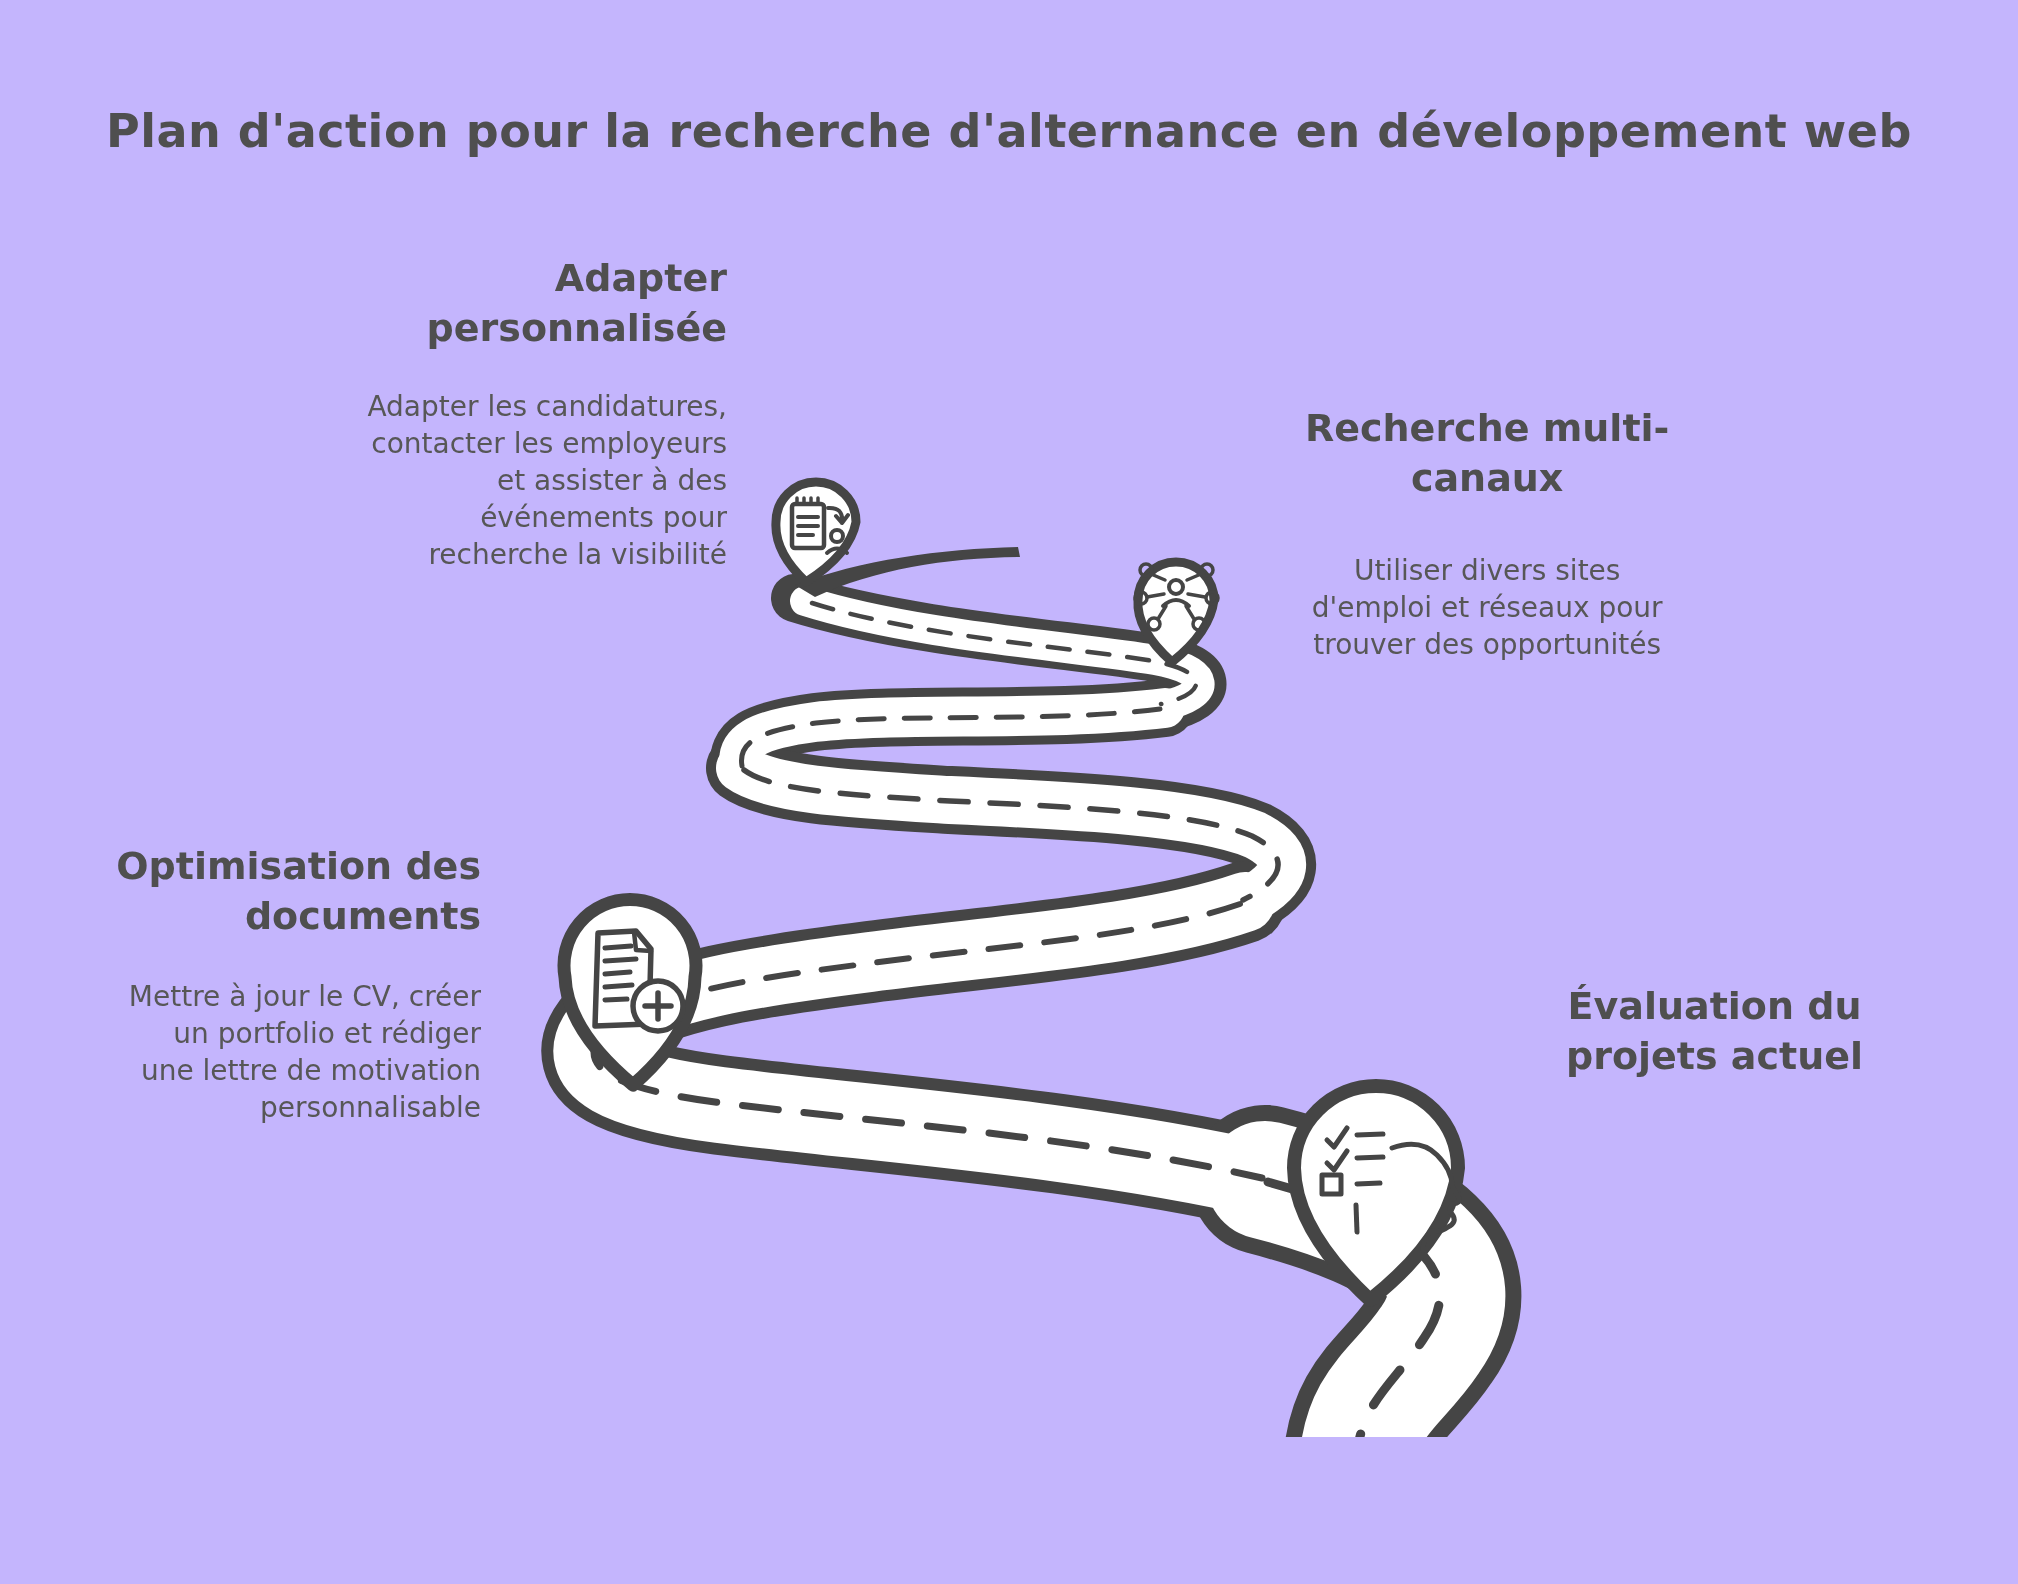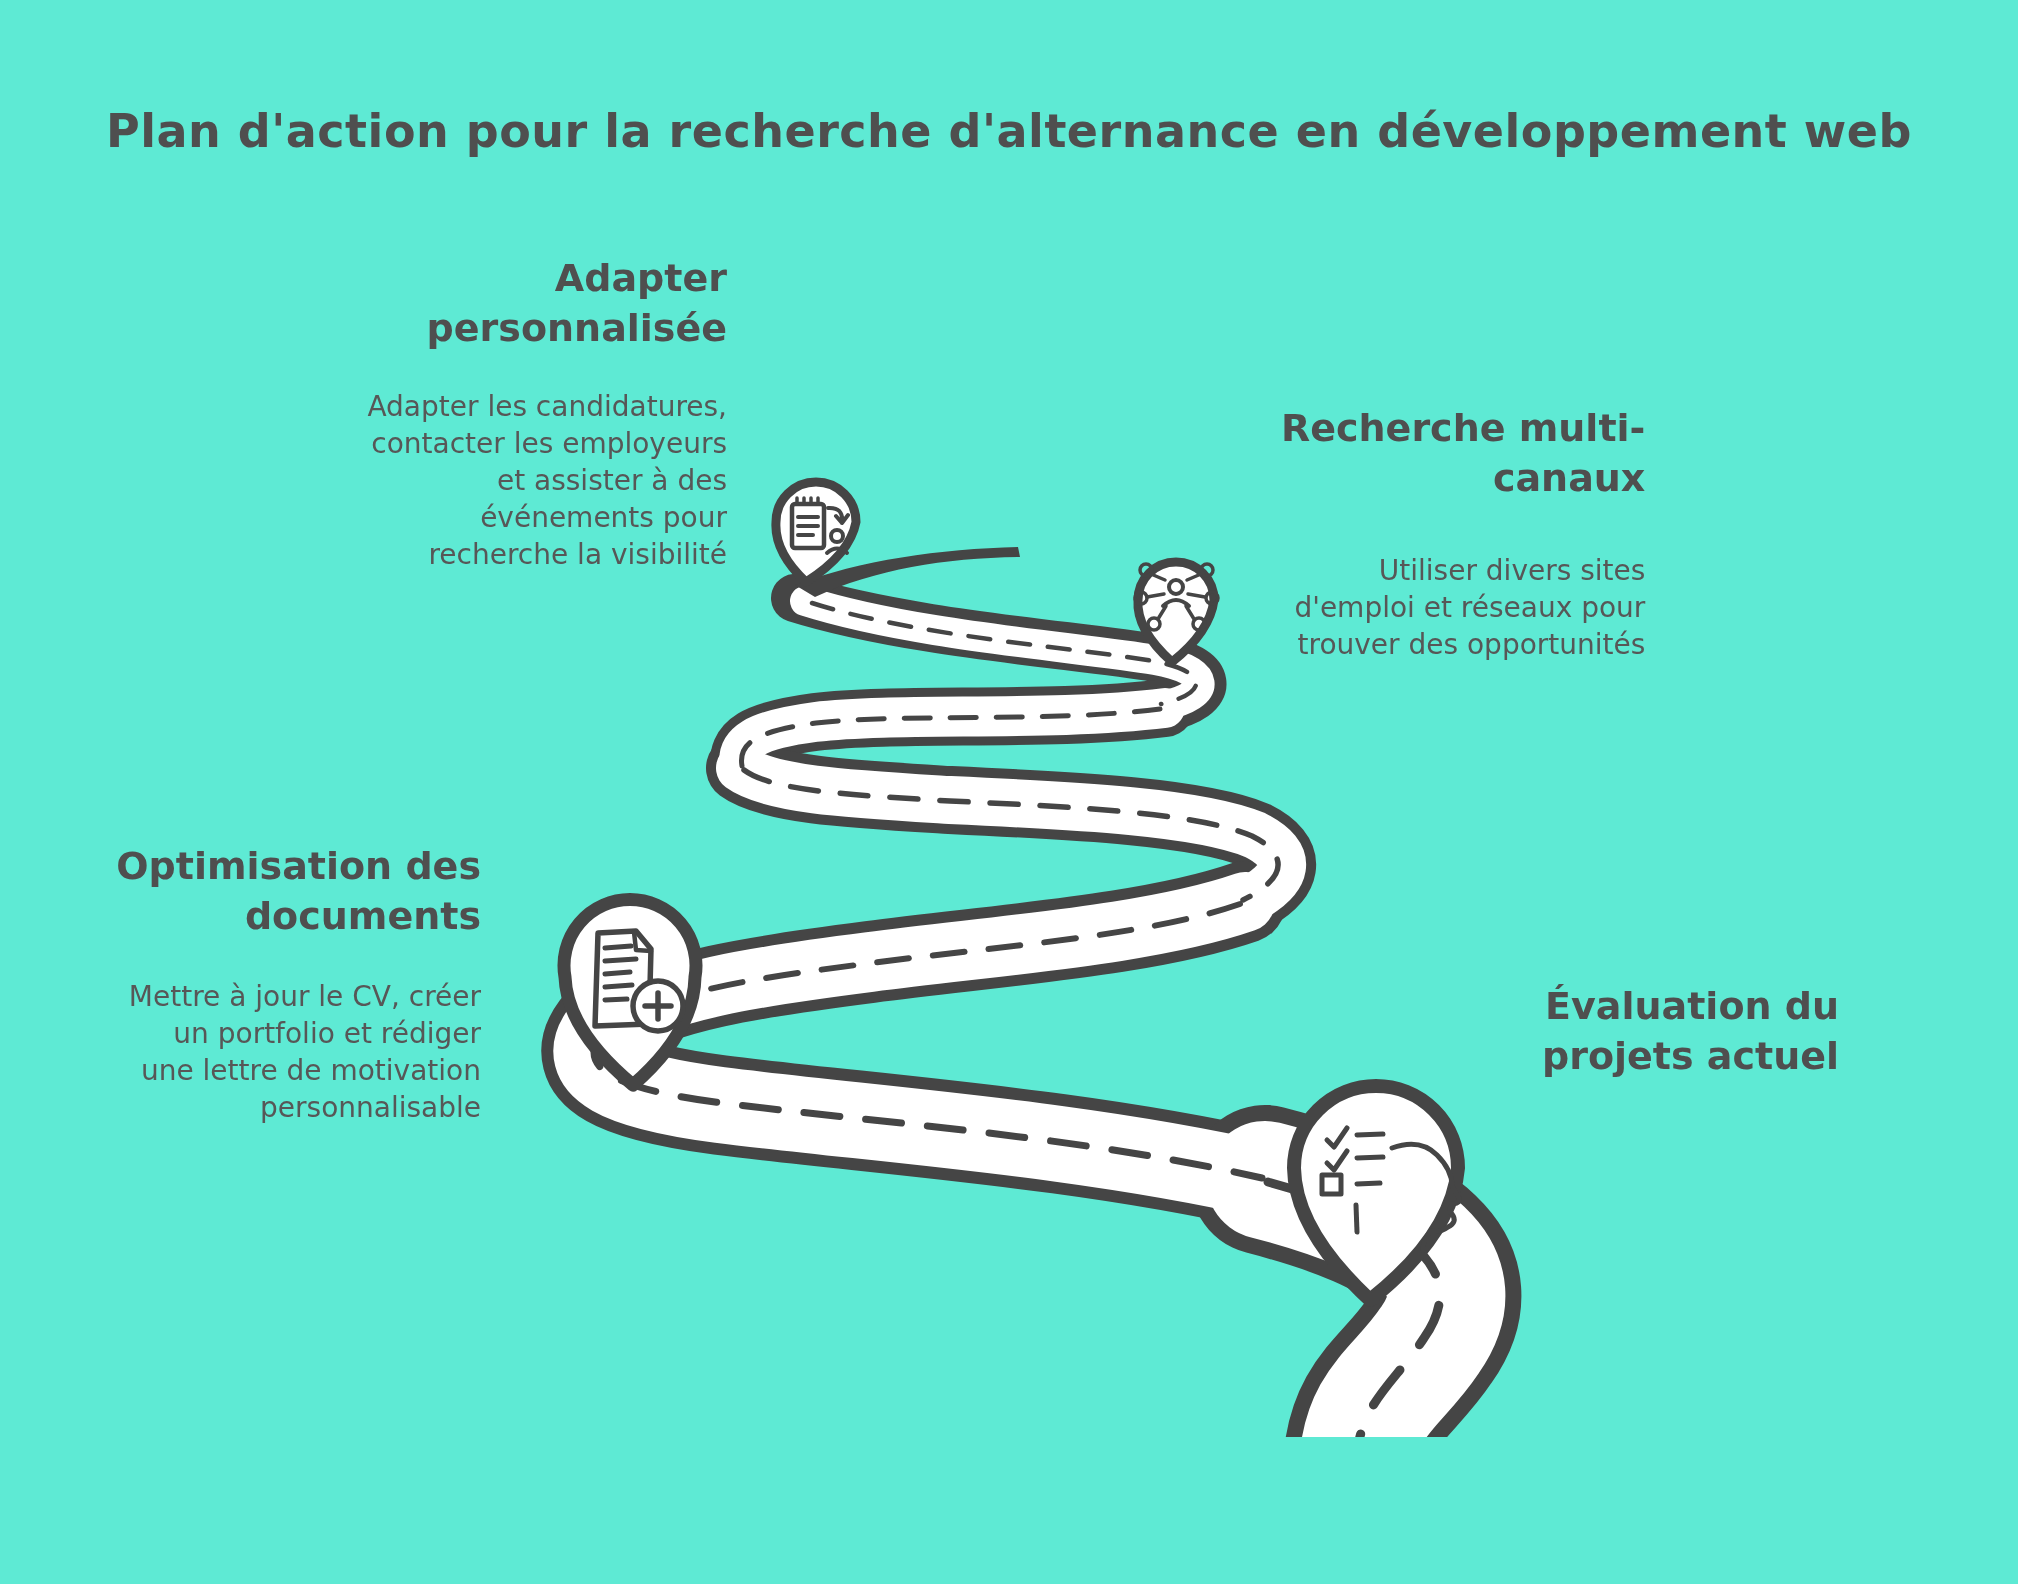--- a/index.html
+++ b/index.html
@@ -1,29 +1,29 @@
 <!DOCTYPE html>
 <html><head>
 <meta charset="utf-8">
 <style>
   html,body{margin:0;padding:0;background:#000;}
   #canvas{
-    position:relative;width:2018px;height:1584px;background:#5eead4;
+    position:relative;width:2018px;height:1584px;background:#c4b5fd;
     overflow:hidden;font-family:"DejaVu Sans",sans-serif;
   }
   #road-svg{position:absolute;left:0;top:0;width:2018px;height:1584px;}
   .page-title{
     position:absolute;top:104px;left:0;width:2018px;text-align:center;
     font-size:46px;font-weight:bold;color:#4f4f4f;letter-spacing:.5px;
   }
   .step{position:absolute;white-space:pre-line;}
   .step-heading{font-size:38px;line-height:50px;font-weight:bold;color:#4f4f4f;white-space:pre-line;}
   .step-body{font-size:28px;line-height:37px;color:#575757;white-space:pre-line;}
   .align-right{text-align:right;}
-  .align-left{text-align:right;}
+  .align-left{text-align:center;margin-left:24px;}
   .step-1{top:234px;right:1291px;}
   .step-1 .step-body{margin-top:16px;}
   .step-2{top:384px;left:1281px;}
   .step-2 .step-body{margin-top:30px;}
   .step-3{top:822px;right:1537px;}
   .step-3 .step-body{margin-top:18px;}
   .step-4{top:962px;left:1542px;}
   .step-4 .step-body{margin-top:28px;}
 
   

